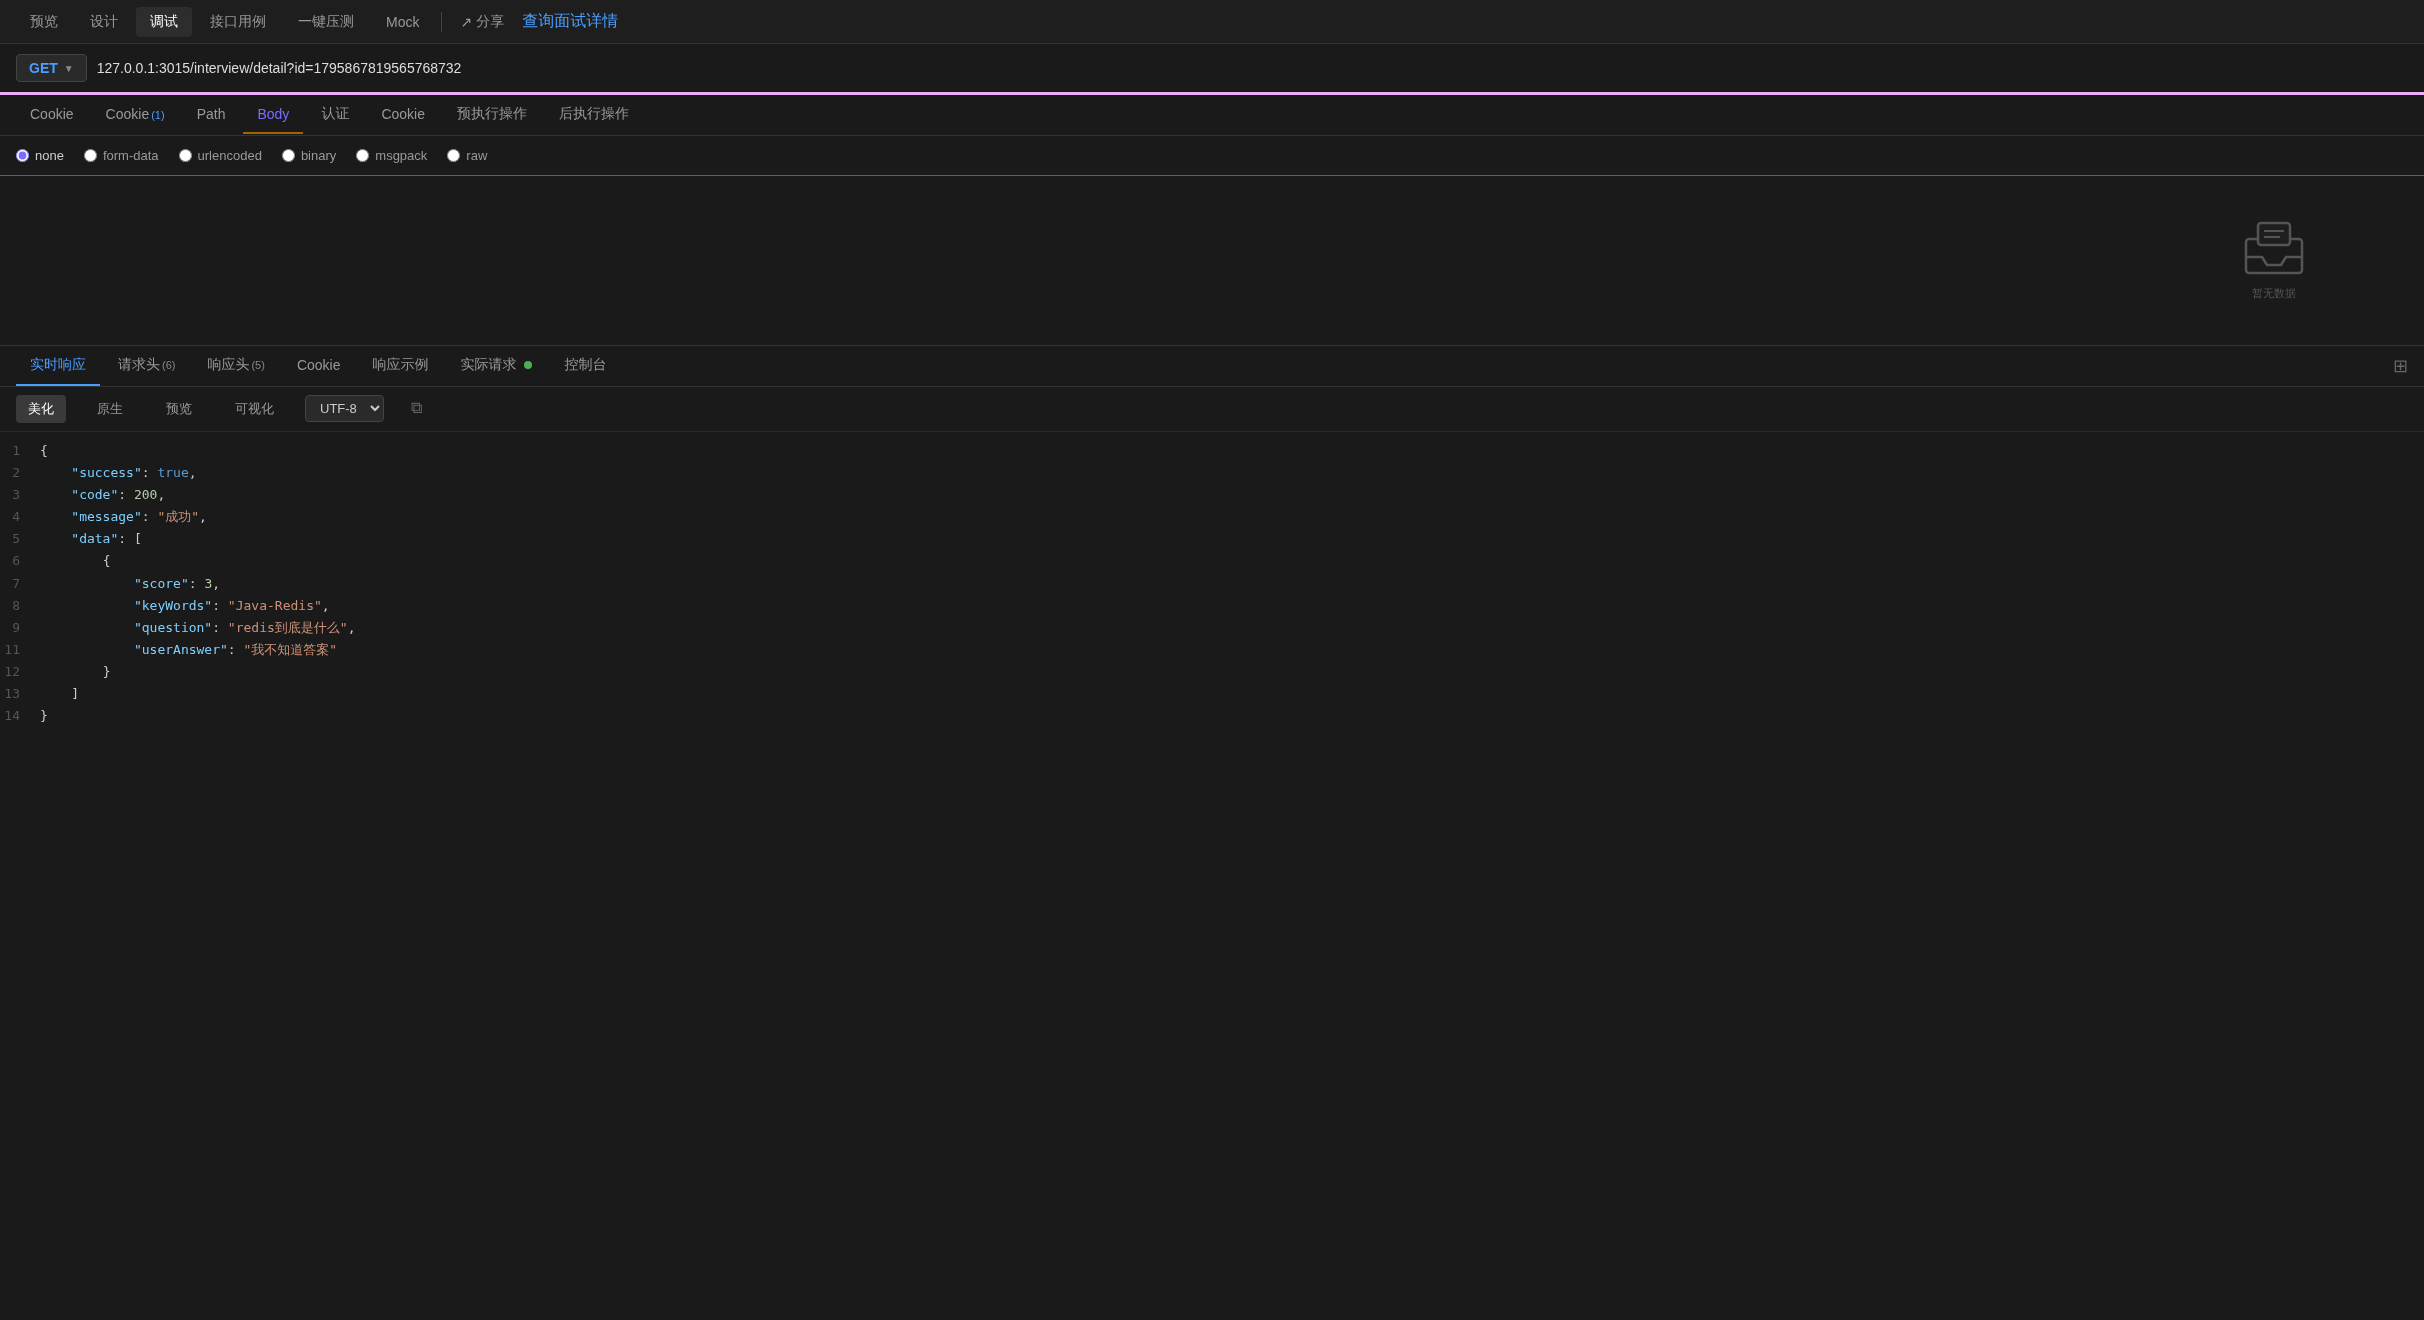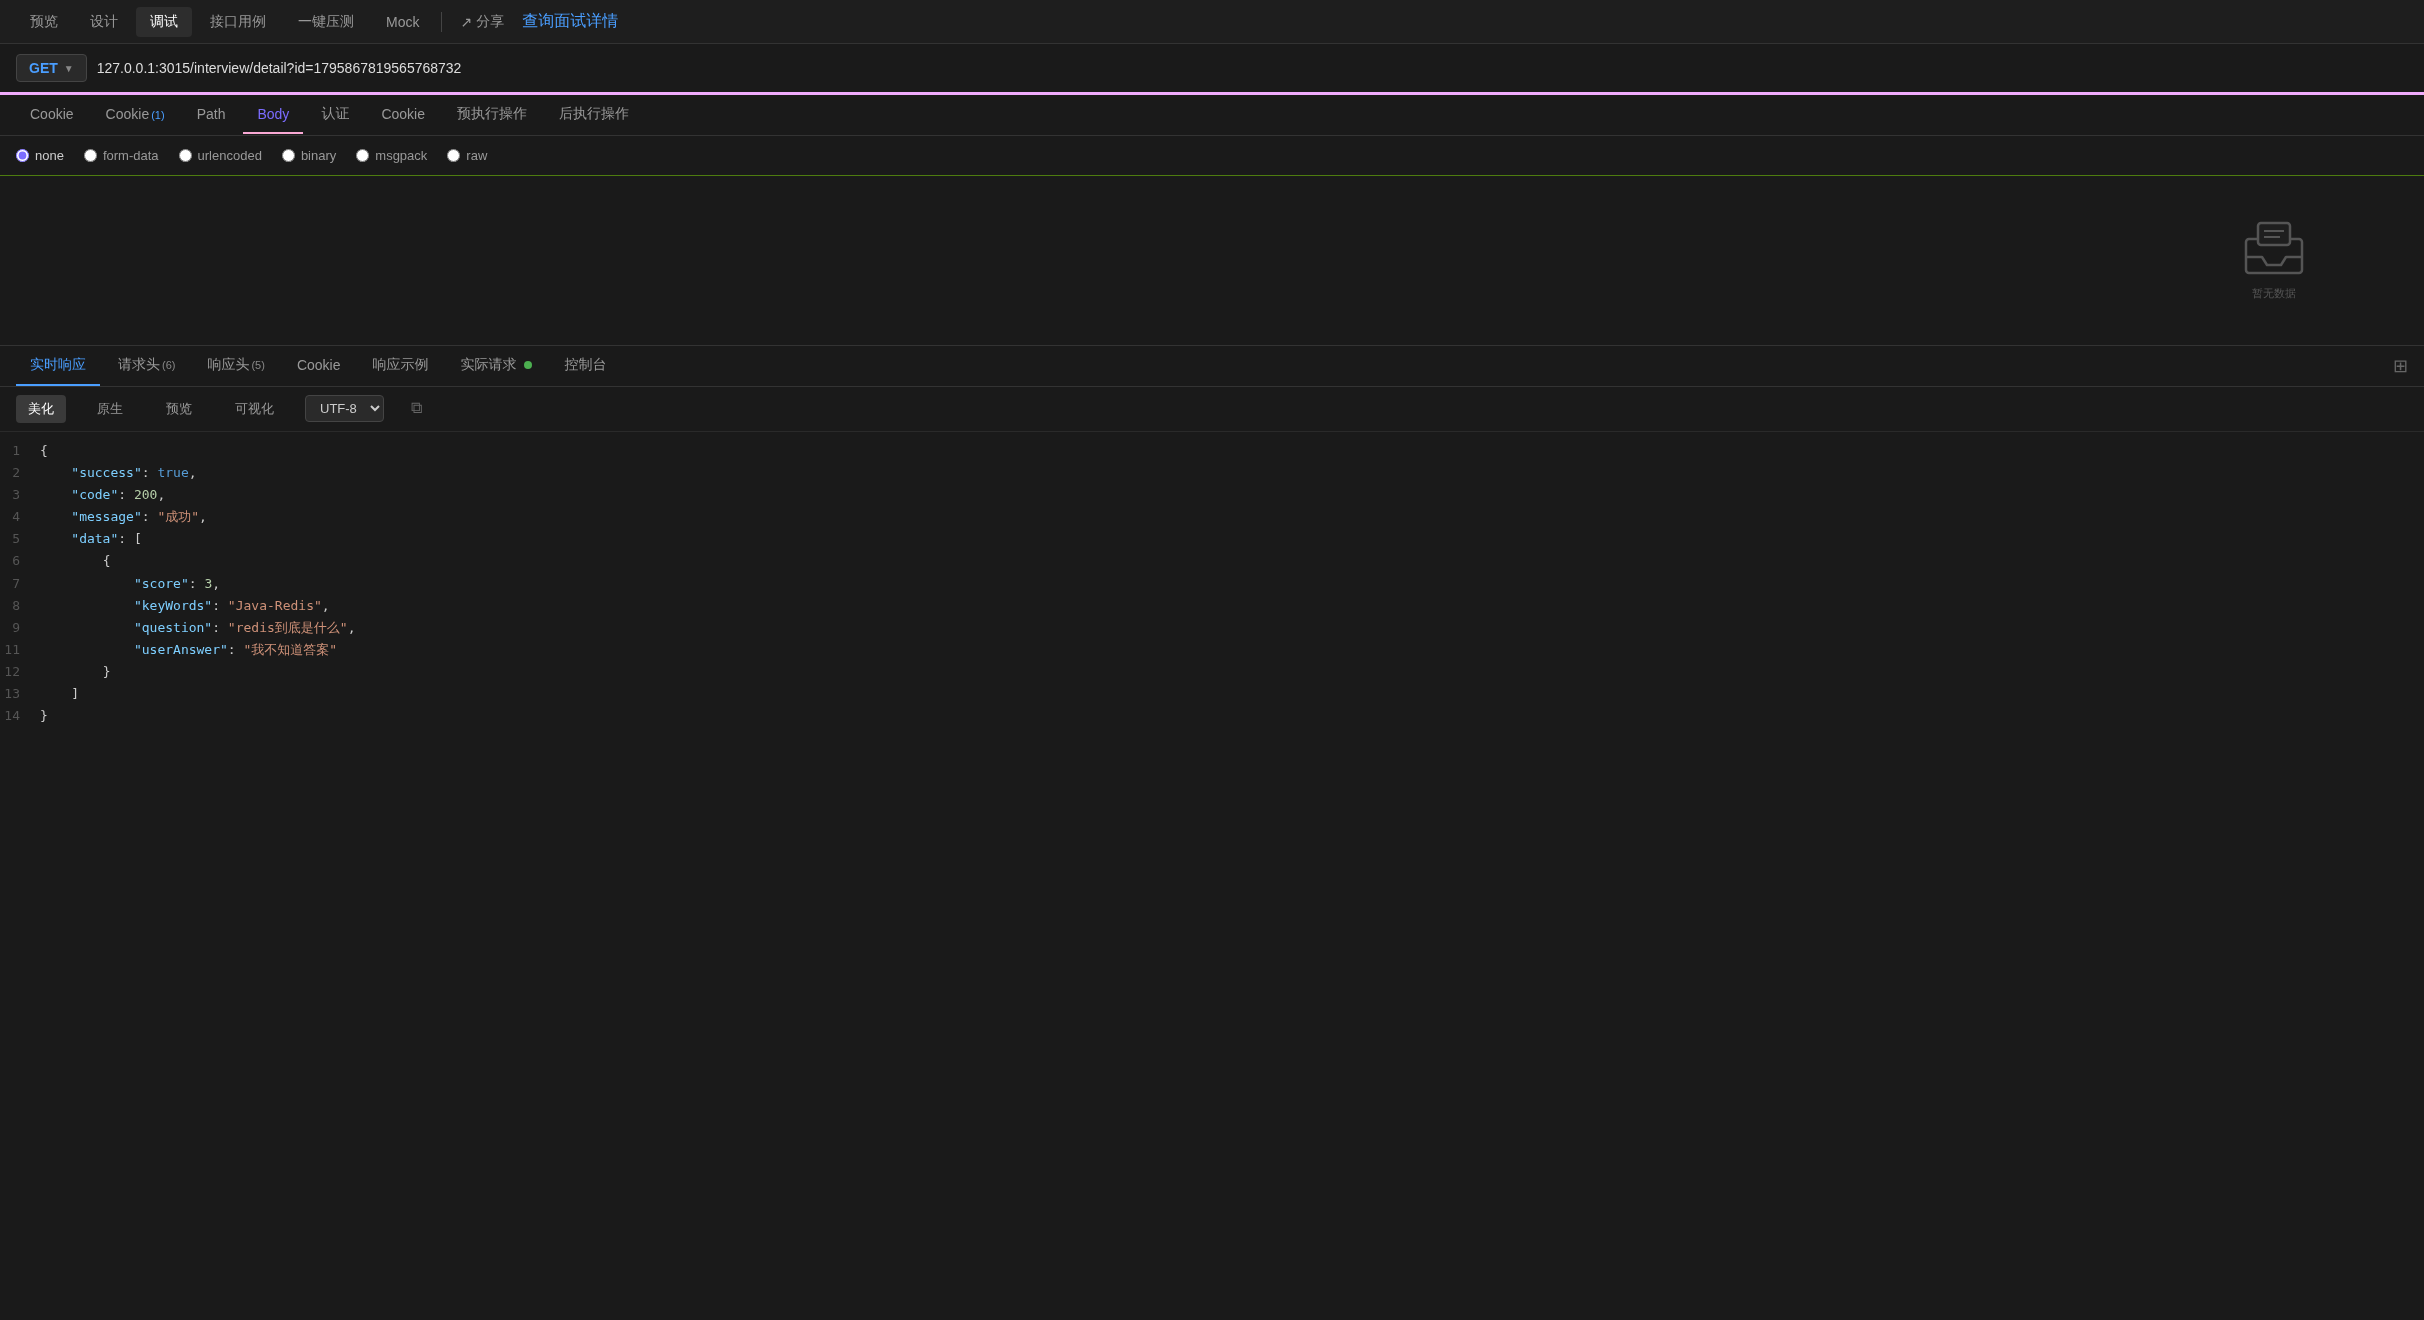--- a/index.html
+++ b/index.html
@@ -90,21 +90,21 @@
     .tab {
       padding: 10px 14px;
       color: #999;
       cursor: pointer;
       font-size: 14px;
       border-bottom: 2px solid transparent;
       position: relative;
     }
     .tab.active {
       color: #7b6cff;
-      border-bottom: 2px solid #f9a8d4;
+      border-bottom: 2px solid #a16207;
     }
     .tab .badge {
       font-size: 11px;
       color: #4a9eff;
       margin-left: 2px;
     }
 
     
     .body-options {
       display: flex;

